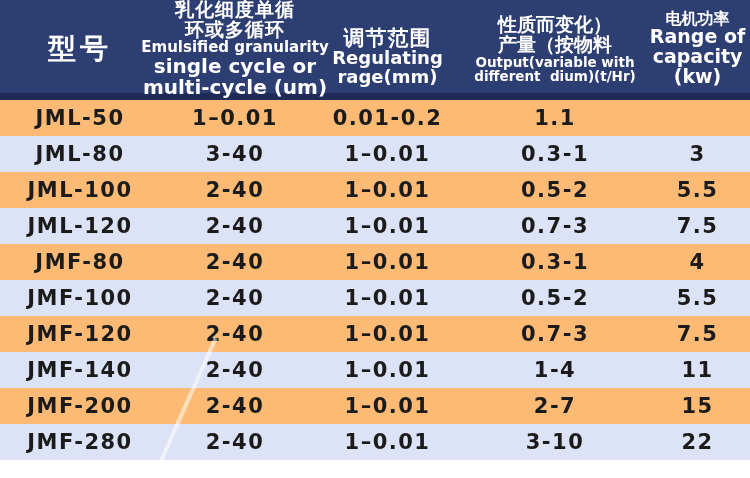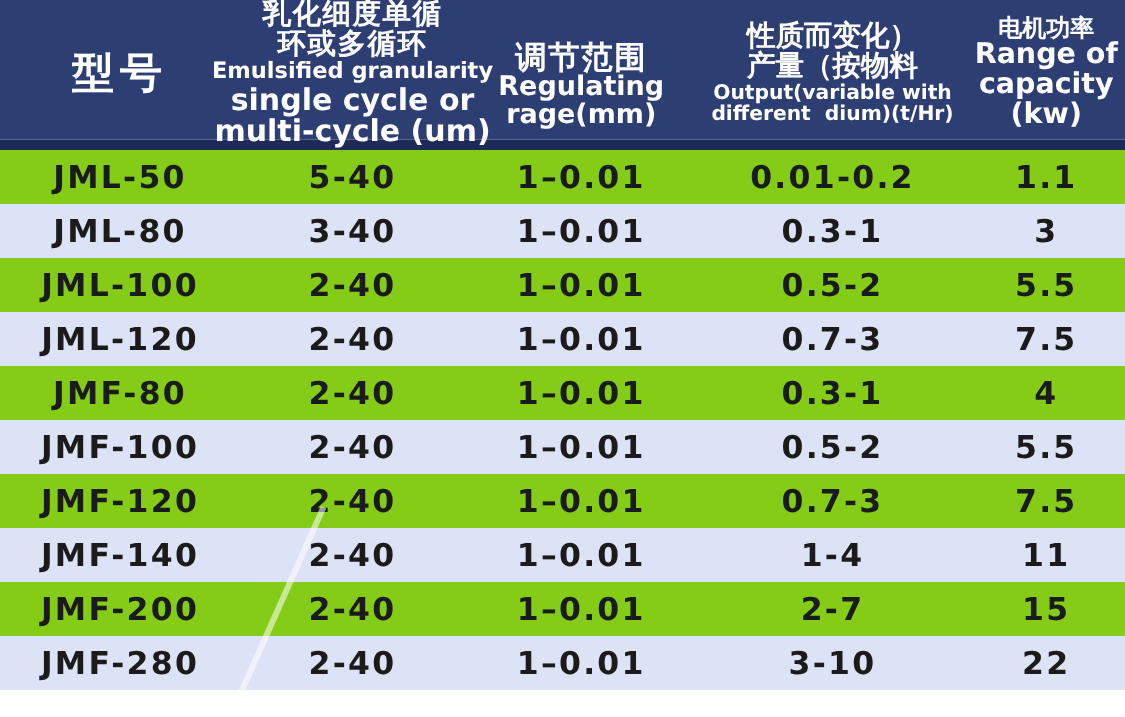--- a/index.html
+++ b/index.html
@@ -36,21 +36,21 @@
   .c3 .zh { font-size: 21px; letter-spacing: 1px; margin-top: 17px; }
   .c3 .en { font-size: 18px; }
   .c4 .zh { font-size: 19px; }
   .c4 .en { font-size: 13.5px; white-space: pre; text-align: right; }
   .c5 .zh { font-size: 16px; }
   .c5 .en { font-size: 19px; }
   .header-divider {
     height: 7px; background: #1E2B58; width: 750px;
   }
   
-  .tr { height: 36px; background: #84cc16; }
+  .tr { height: 36px; background: #fdba74; }
   .tr:nth-child(even) { background: #DCE3F7; }
   .td {
     display: flex; align-items: center; justify-content: center;
     font-size: 21px; font-weight: 600;
     color: #1B1B1B; letter-spacing: 1.5px;
     white-space: nowrap;
   }
   
   .watermark {
     position: absolute; left: 175px; top: 330px;
@@ -93,21 +93,20 @@
       <span class="en">capacity</span>
       <span class="en">(kw)</span>
     </div>
   </div>
 
   <div class="header-divider"></div>
 
   <div class="tbody">
     <div class="tr grid">
       <div class="td">JML-50</div>
-      <div class="td">5-40</div>
       <div class="td">1–0.01</div>
       <div class="td">0.01-0.2</div>
       <div class="td">1.1</div>
     </div>
     <div class="tr grid">
       <div class="td">JML-80</div>
       <div class="td">3-40</div>
       <div class="td">1–0.01</div>
       <div class="td">0.3-1</div>
       <div class="td">3</div>

